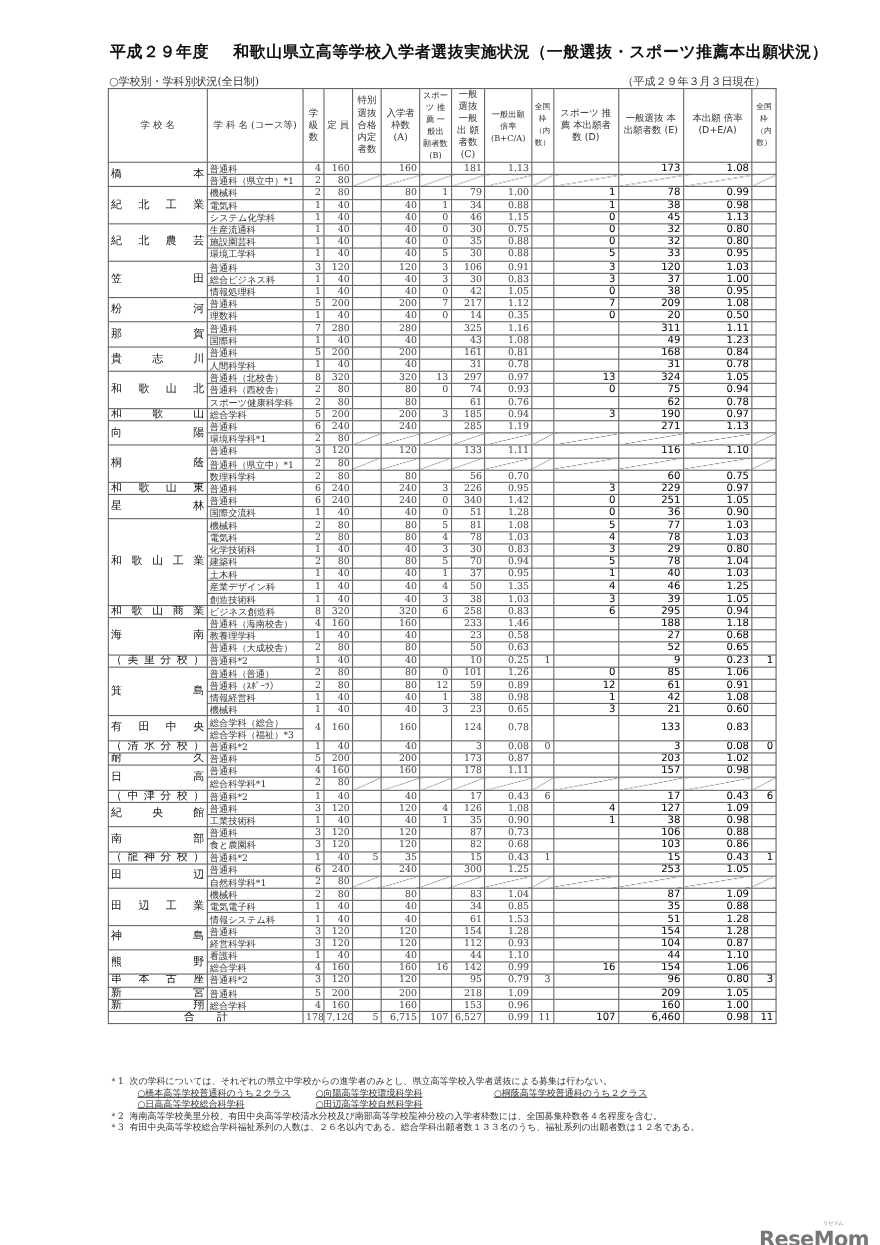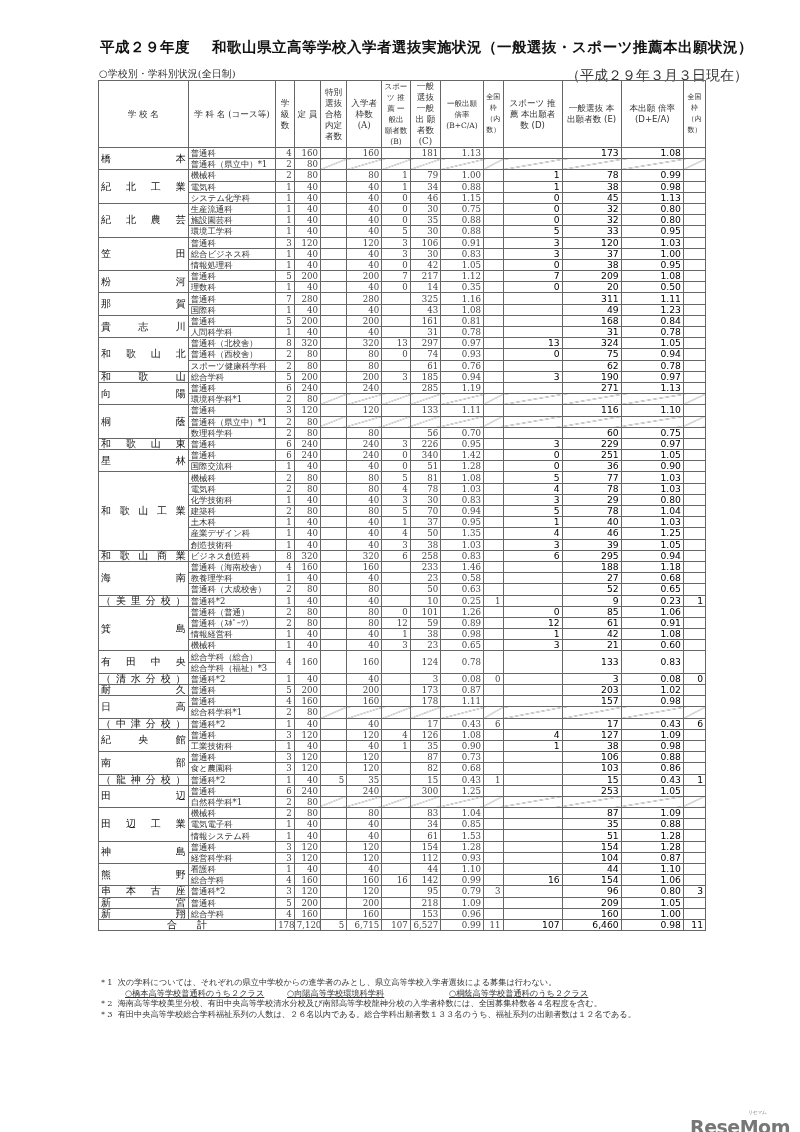--- a/index.html
+++ b/index.html
@@ -1,20 +1,20 @@
 <!DOCTYPE html>
 <html><head>
 <meta charset="utf-8">
 <style>
   html,body{margin:0;padding:0;background:#fff;}
   body{width:800px;height:1132px;position:relative;overflow:hidden;font-family:"DejaVu Serif",serif;color:#111;}
   .title{position:absolute;left:100px;top:38px;font-family:"DejaVu Sans",sans-serif;font-size:14.5px;font-weight:bold;letter-spacing:0.5px;white-space:nowrap;}
   .title span{margin-right:22px;}
   .sub-left{position:absolute;left:99px;top:67px;font-size:10px;color:#333;white-space:nowrap;}
-  .sub-right{position:absolute;left:566px;top:67px;font-size:14px;color:#333;white-space:nowrap;}
+  .sub-right{position:absolute;left:566px;top:67px;font-size:10px;color:#333;white-space:nowrap;}
   table.main{position:absolute;left:98px;top:80px;border-collapse:collapse;table-layout:fixed;width:608px;font-size:8.6px;}
   table.main td,table.main th{border:1px solid #666;padding:0 2px;height:10.2px;line-height:10px;overflow:hidden;white-space:nowrap;font-weight:normal;}
   table.main th{font-size:8.6px;color:#333;vertical-align:middle;text-align:center;height:66px;white-space:normal;line-height:11px;}
   th.bold{font-family:"DejaVu Sans",sans-serif;font-weight:bold;color:#000;font-size:8.4px;}
   td.num{text-align:right;color:#444;}
   td.bnum{text-align:right;font-family:"DejaVu Sans",sans-serif;font-size:9.2px;color:#000;}
   td.school{font-size:10px;vertical-align:middle;color:#111;}
   td.school div{display:flex;justify-content:space-between;}
   td.dept{color:#333;font-size:8.4px;}
   td.slash{background:linear-gradient(to bottom right,transparent calc(50% - 0.5px),#777 50%,transparent calc(50% + 0.5px));}
@@ -1346,17 +1346,18 @@
       <td class="bnum">6,460</td>
       <td class="bnum">0.98</td>
       <td class="bnum">11</td>
     </tr>
   </tfoot>
 </table>
 
 <div class="notes">
   <div><span>＊1</span>&nbsp;&nbsp;<span>次の学科については、それぞれの県立中学校からの進学者のみとし、県立高等学校入学者選抜による募集は行わない。</span></div>
   <div class="ind"><span>○橋本高等学校普通科のうち２クラス</span><span>○向陽高等学校環境科学科</span><span>○桐蔭高等学校普通科のうち２クラス</span></div>
+  <div class="ind"><span>○日高高等学校総合科学科</span><span>○田辺高等学校自然科学科</span></div>
   <div><span>＊2</span>&nbsp;&nbsp;<span>海南高等学校美里分校、有田中央高等学校清水分校及び南部高等学校龍神分校の入学者枠数には、全国募集枠数各４名程度を含む。</span></div>
   <div><span>＊3</span>&nbsp;&nbsp;<span>有田中央高等学校総合学科福祉系列の人数は、２６名以内である。総合学科出願者数１３３名のうち、福祉系列の出願者数は１２名である。</span></div>
 </div>
 
 <div class="logo"><small>リセマム</small><span>ReseMom</span></div>
 
 </body></html>

